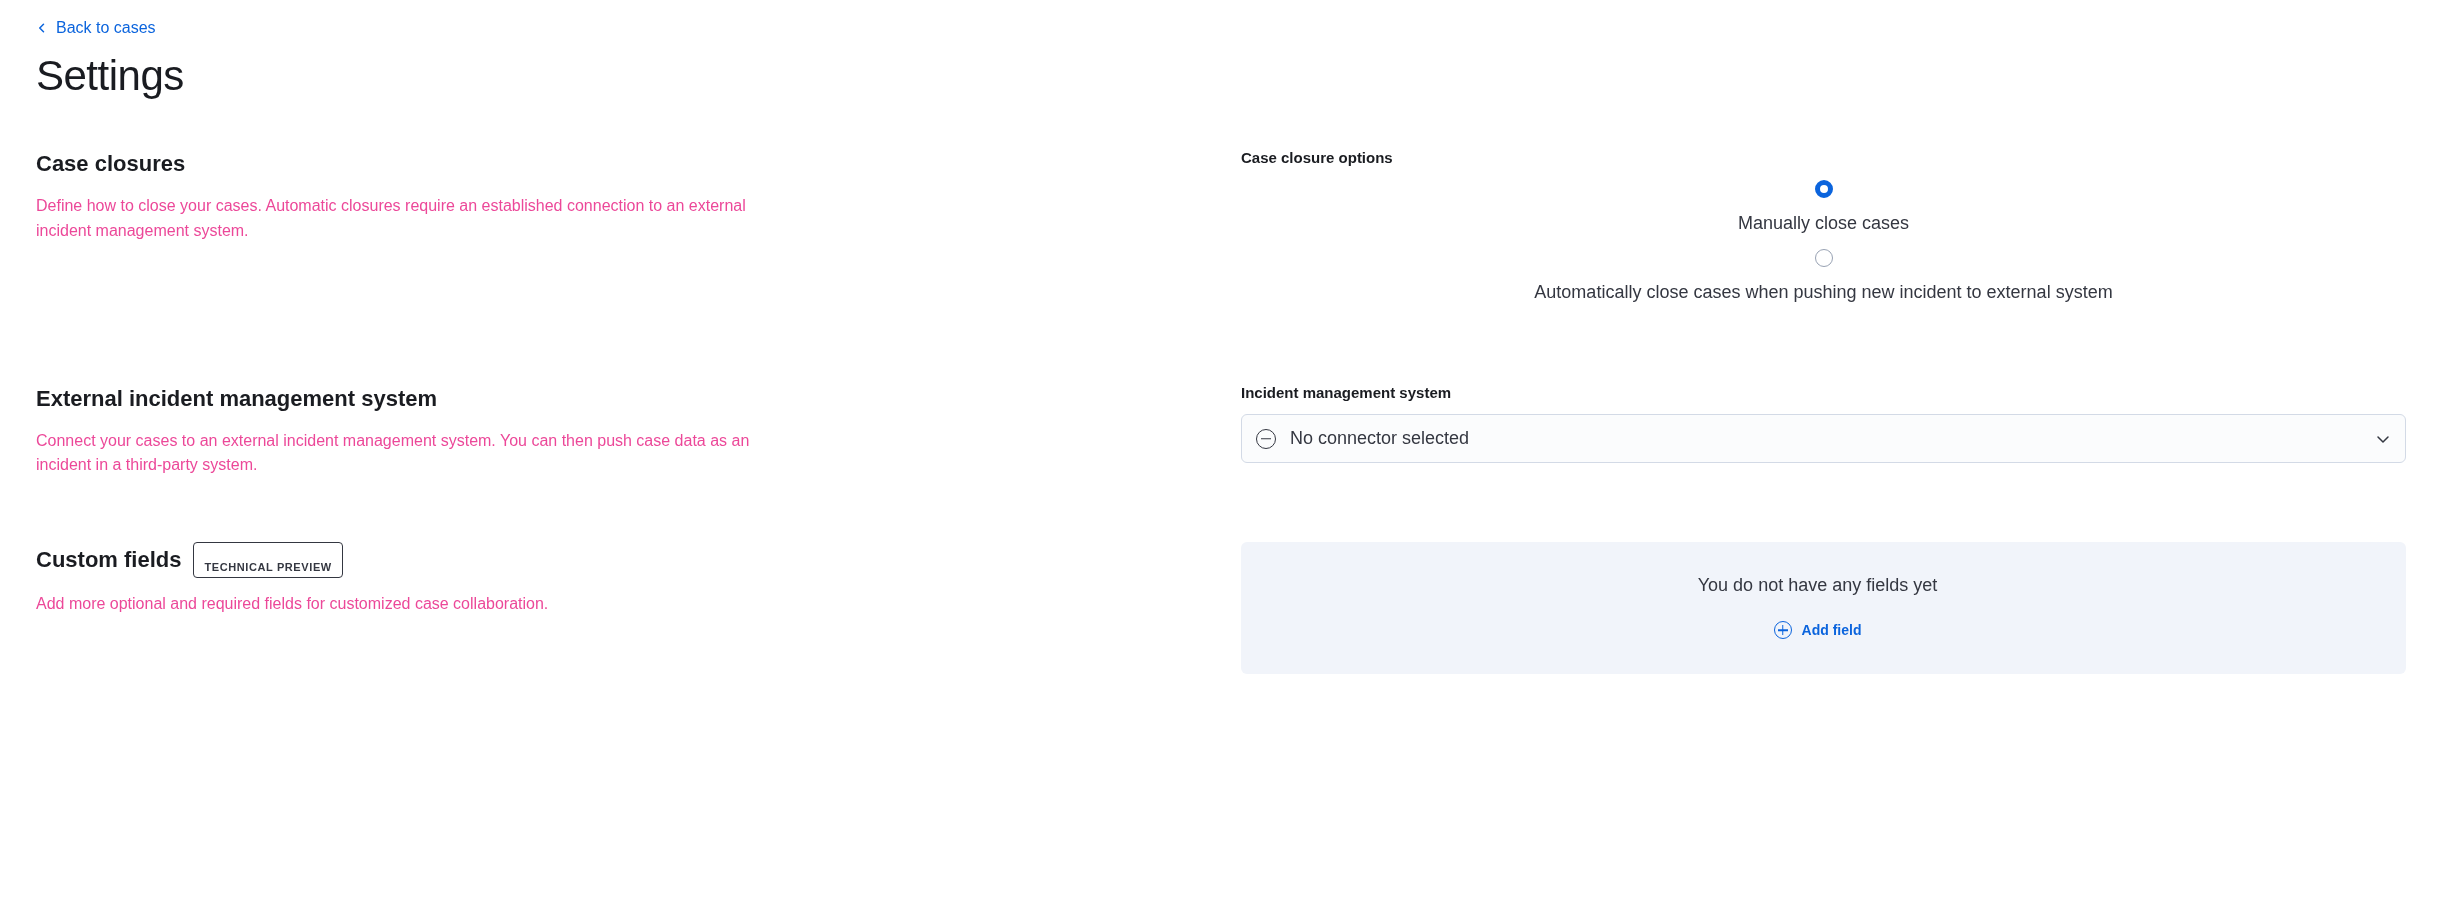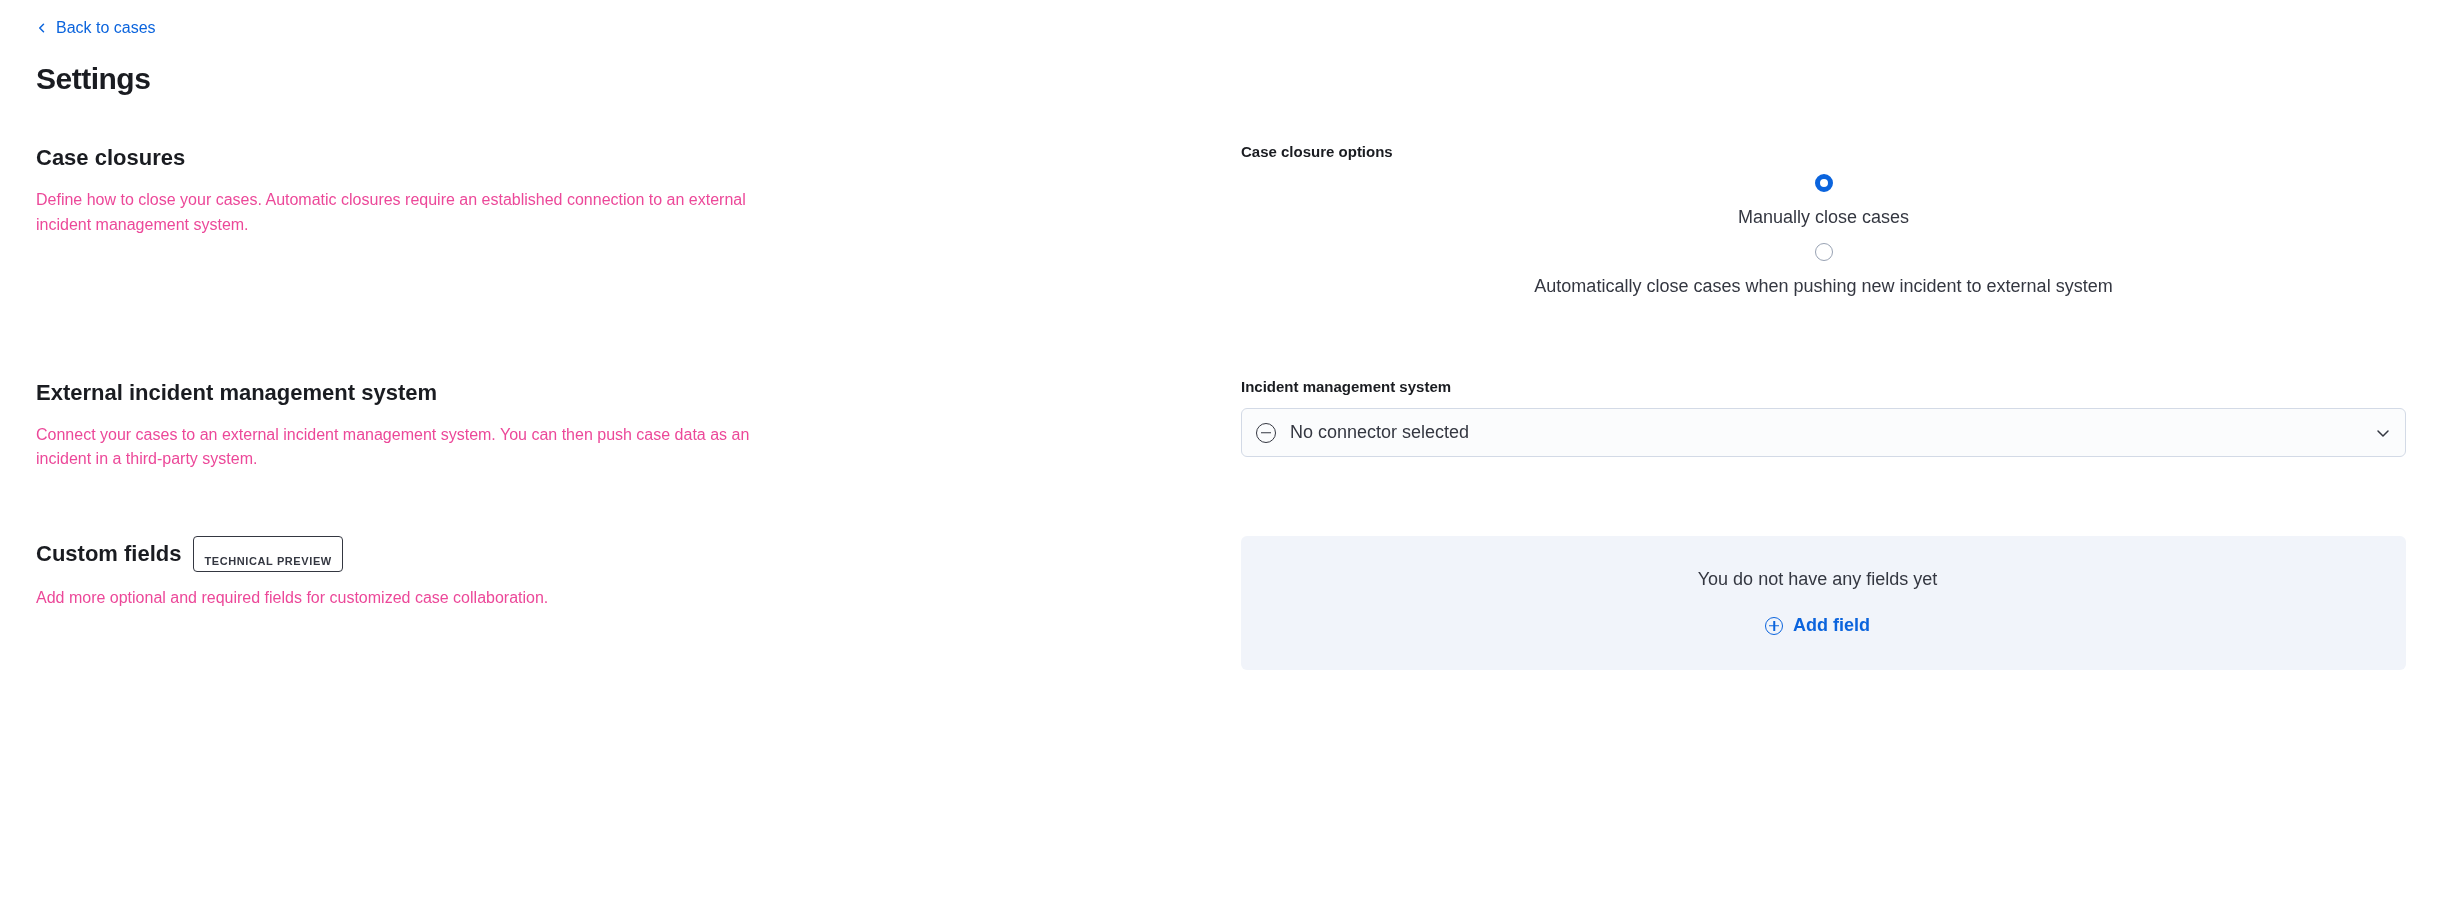--- a/index.html
+++ b/index.html
@@ -13,28 +13,28 @@
     }
     a { text-decoration: none; }
 
     .back-link {
       display: inline-flex;
       align-items: center;
       gap: 8px;
       color: #0b64dd;
       font-size: 16px;
       font-weight: 500;
-      margin-bottom: 16px;
+      margin-bottom: 4px;
       cursor: pointer;
     }
     .back-link svg { width: 12px; height: 12px; }
 
     .page-title {
-      font-size: 30px;
-      font-weight: 700;
+      font-size: 42px;
+      font-weight: 400;
       letter-spacing: -0.5px;
       margin-bottom: 40px;
       color: #1a1c21;
     }
 
     .section {
       display: grid;
       grid-template-columns: 1fr 1fr;
       column-gap: 40px;
       margin-bottom: 64px;
@@ -153,21 +153,21 @@
       font-size: 18px;
       margin-bottom: 22px;
     }
     .add-btn {
       display: inline-flex;
       align-items: center;
       gap: 10px;
       background: transparent;
       border: none;
       color: #0b64dd;
-      font-size: 18px;
+      font-size: 14px;
       font-weight: 600;
       cursor: pointer;
       text-align: center;
     }
     .plus-circle {
       width: 18px;
       height: 18px;
       border: 1.5px solid #0b64dd;
       border-radius: 50%;
       position: relative;

